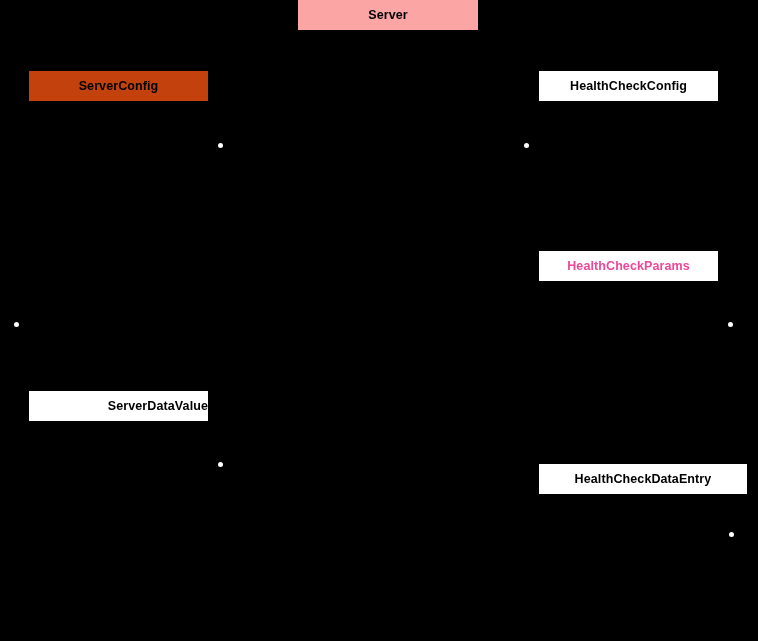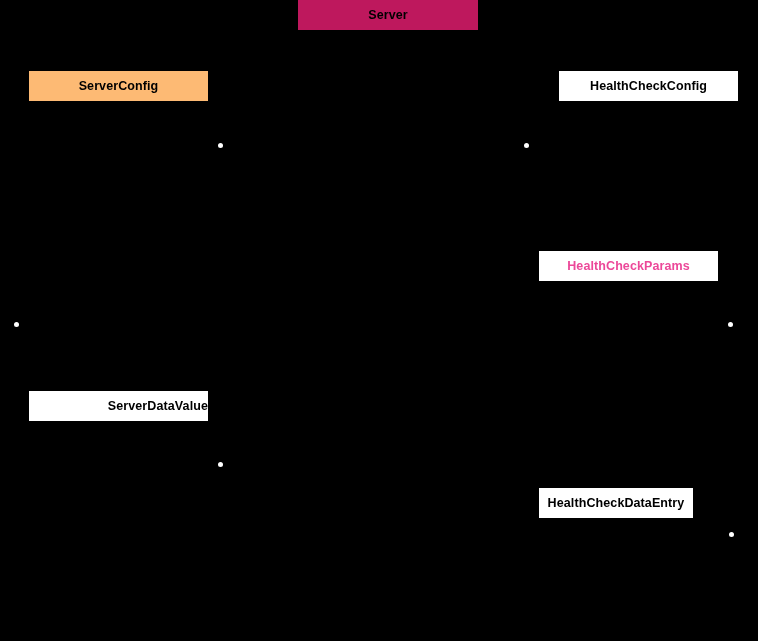--- a/index.html
+++ b/index.html
@@ -39,36 +39,36 @@
     width: 5px;
     height: 5px;
     border-radius: 50%;
   }
 </style>
 </head>
 <body>
 
 <div id="diagram-canvas" style="width: 758px; height: 641px; background: rgb(0, 0, 0);">
 
-  <div class="node-box" style="left: 298px; top: 0px; width: 180px; height: 30px; background: #be185d; color: rgb(0, 0, 0);">
+  <div class="node-box" style="left: 298px; top: 0px; width: 180px; height: 30px; background: #fca5a5; color: rgb(0, 0, 0);">
     <span>Server</span>
   </div>
-  <div class="node-box" style="left: 29px; top: 71px; width: 179px; height: 30px; background: #fdba74; color: rgb(0, 0, 0);">
+  <div class="node-box" style="left: 29px; top: 71px; width: 179px; height: 30px; background: #c2410c; color: rgb(0, 0, 0);">
     <span>ServerConfig</span>
   </div>
-  <div class="node-box" style="left: 539px; top: 71px; width: 179px; height: 30px; background: rgb(255, 255, 255); color: rgb(0, 0, 0); margin-left: 20px;">
+  <div class="node-box" style="left: 539px; top: 71px; width: 179px; height: 30px; background: rgb(255, 255, 255); color: rgb(0, 0, 0);">
     <span>HealthCheckConfig</span>
   </div>
   <div class="node-box" style="left: 539px; top: 251px; width: 179px; height: 30px; background: rgb(255, 255, 255); color: #ec4899;">
     <span>HealthCheckParams</span>
   </div>
   <div class="node-box" style="left: 29px; top: 391px; width: 179px; height: 30px; background: rgb(255, 255, 255); color: rgb(0, 0, 0); justify-content: flex-end;">
     <span>ServerDataValue</span>
   </div>
-  <div class="node-box" style="left: 539px; top: 488px; width: 154px; height: 30px; background: rgb(255, 255, 255); color: rgb(0, 0, 0);">
+  <div class="node-box" style="left: 539px; top: 464px; width: 208px; height: 30px; background: rgb(255, 255, 255); color: rgb(0, 0, 0);">
     <span>HealthCheckDataEntry</span>
   </div>
 
   <div class="conn-dot" style="left: 217.5px; top: 142.5px; width: 5px; height: 5px; background: rgb(255, 255, 255);"></div>
   <div class="conn-dot" style="left: 523.5px; top: 142.5px; width: 5px; height: 5px; background: rgb(255, 255, 255);"></div>
   <div class="conn-dot" style="left: 13.5px; top: 321.5px; width: 5px; height: 5px; background: rgb(255, 255, 255);"></div>
   <div class="conn-dot" style="left: 727.5px; top: 321.5px; width: 5px; height: 5px; background: rgb(255, 255, 255);"></div>
   <div class="conn-dot" style="left: 217.5px; top: 461.5px; width: 5px; height: 5px; background: rgb(255, 255, 255);"></div>
   <div class="conn-dot" style="left: 728.5px; top: 531.5px; width: 5px; height: 5px; background: rgb(255, 255, 255);"></div>
 

